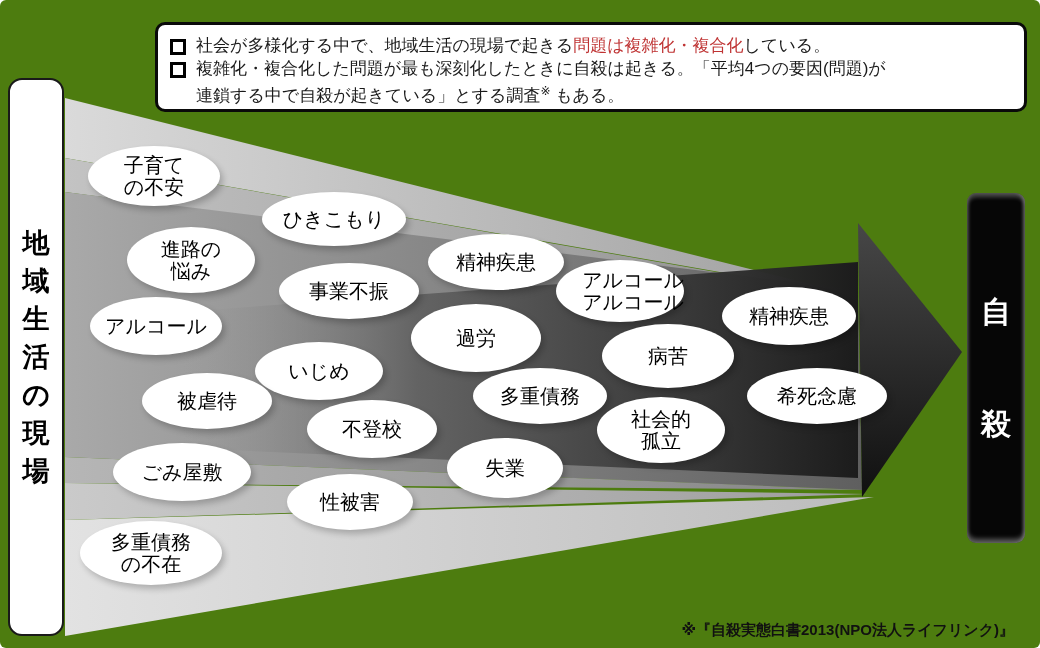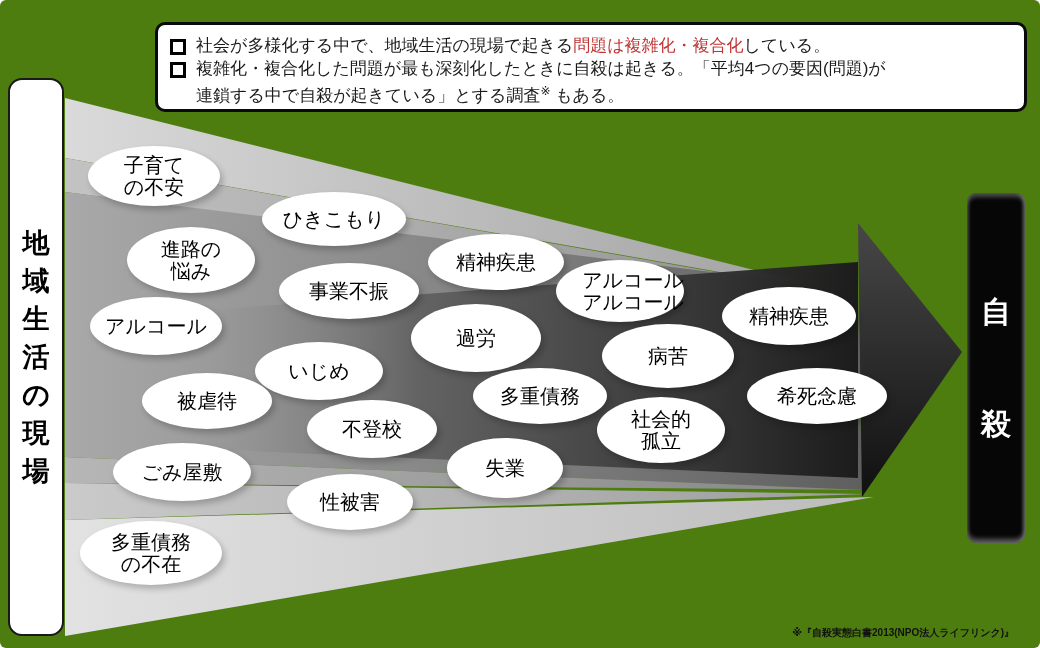--- a/index.html
+++ b/index.html
@@ -42,21 +42,21 @@
   .suicide-box{
     position:absolute;left:967px;top:193px;width:58px;height:350px;
     background:#060606;border-radius:9px;
     box-shadow:inset 0 4px 4px rgba(255,255,255,0.28), inset 0 -4px 5px rgba(255,255,255,0.35), inset -3px 0 3px rgba(255,255,255,0.10);
     display:flex;align-items:center;justify-content:center;
   }
   .suicide-box .vtext{font-size:30px;font-weight:bold;line-height:112px;color:#ffffff;}
   
   .citation{
     position:absolute;right:26px;bottom:8px;
-    font-size:10px;font-weight:bold;color:#111;
+    font-size:15px;font-weight:bold;color:#111;
   }
 </style>
 </head>
 <body>
 
 <div id="stage">
 
   <svg class="funnel-svg" width="1040" height="648" viewBox="0 0 1040 648">
     <defs>
       <linearGradient id="gTop1" x1="0" y1="0" x2="1" y2="0">

